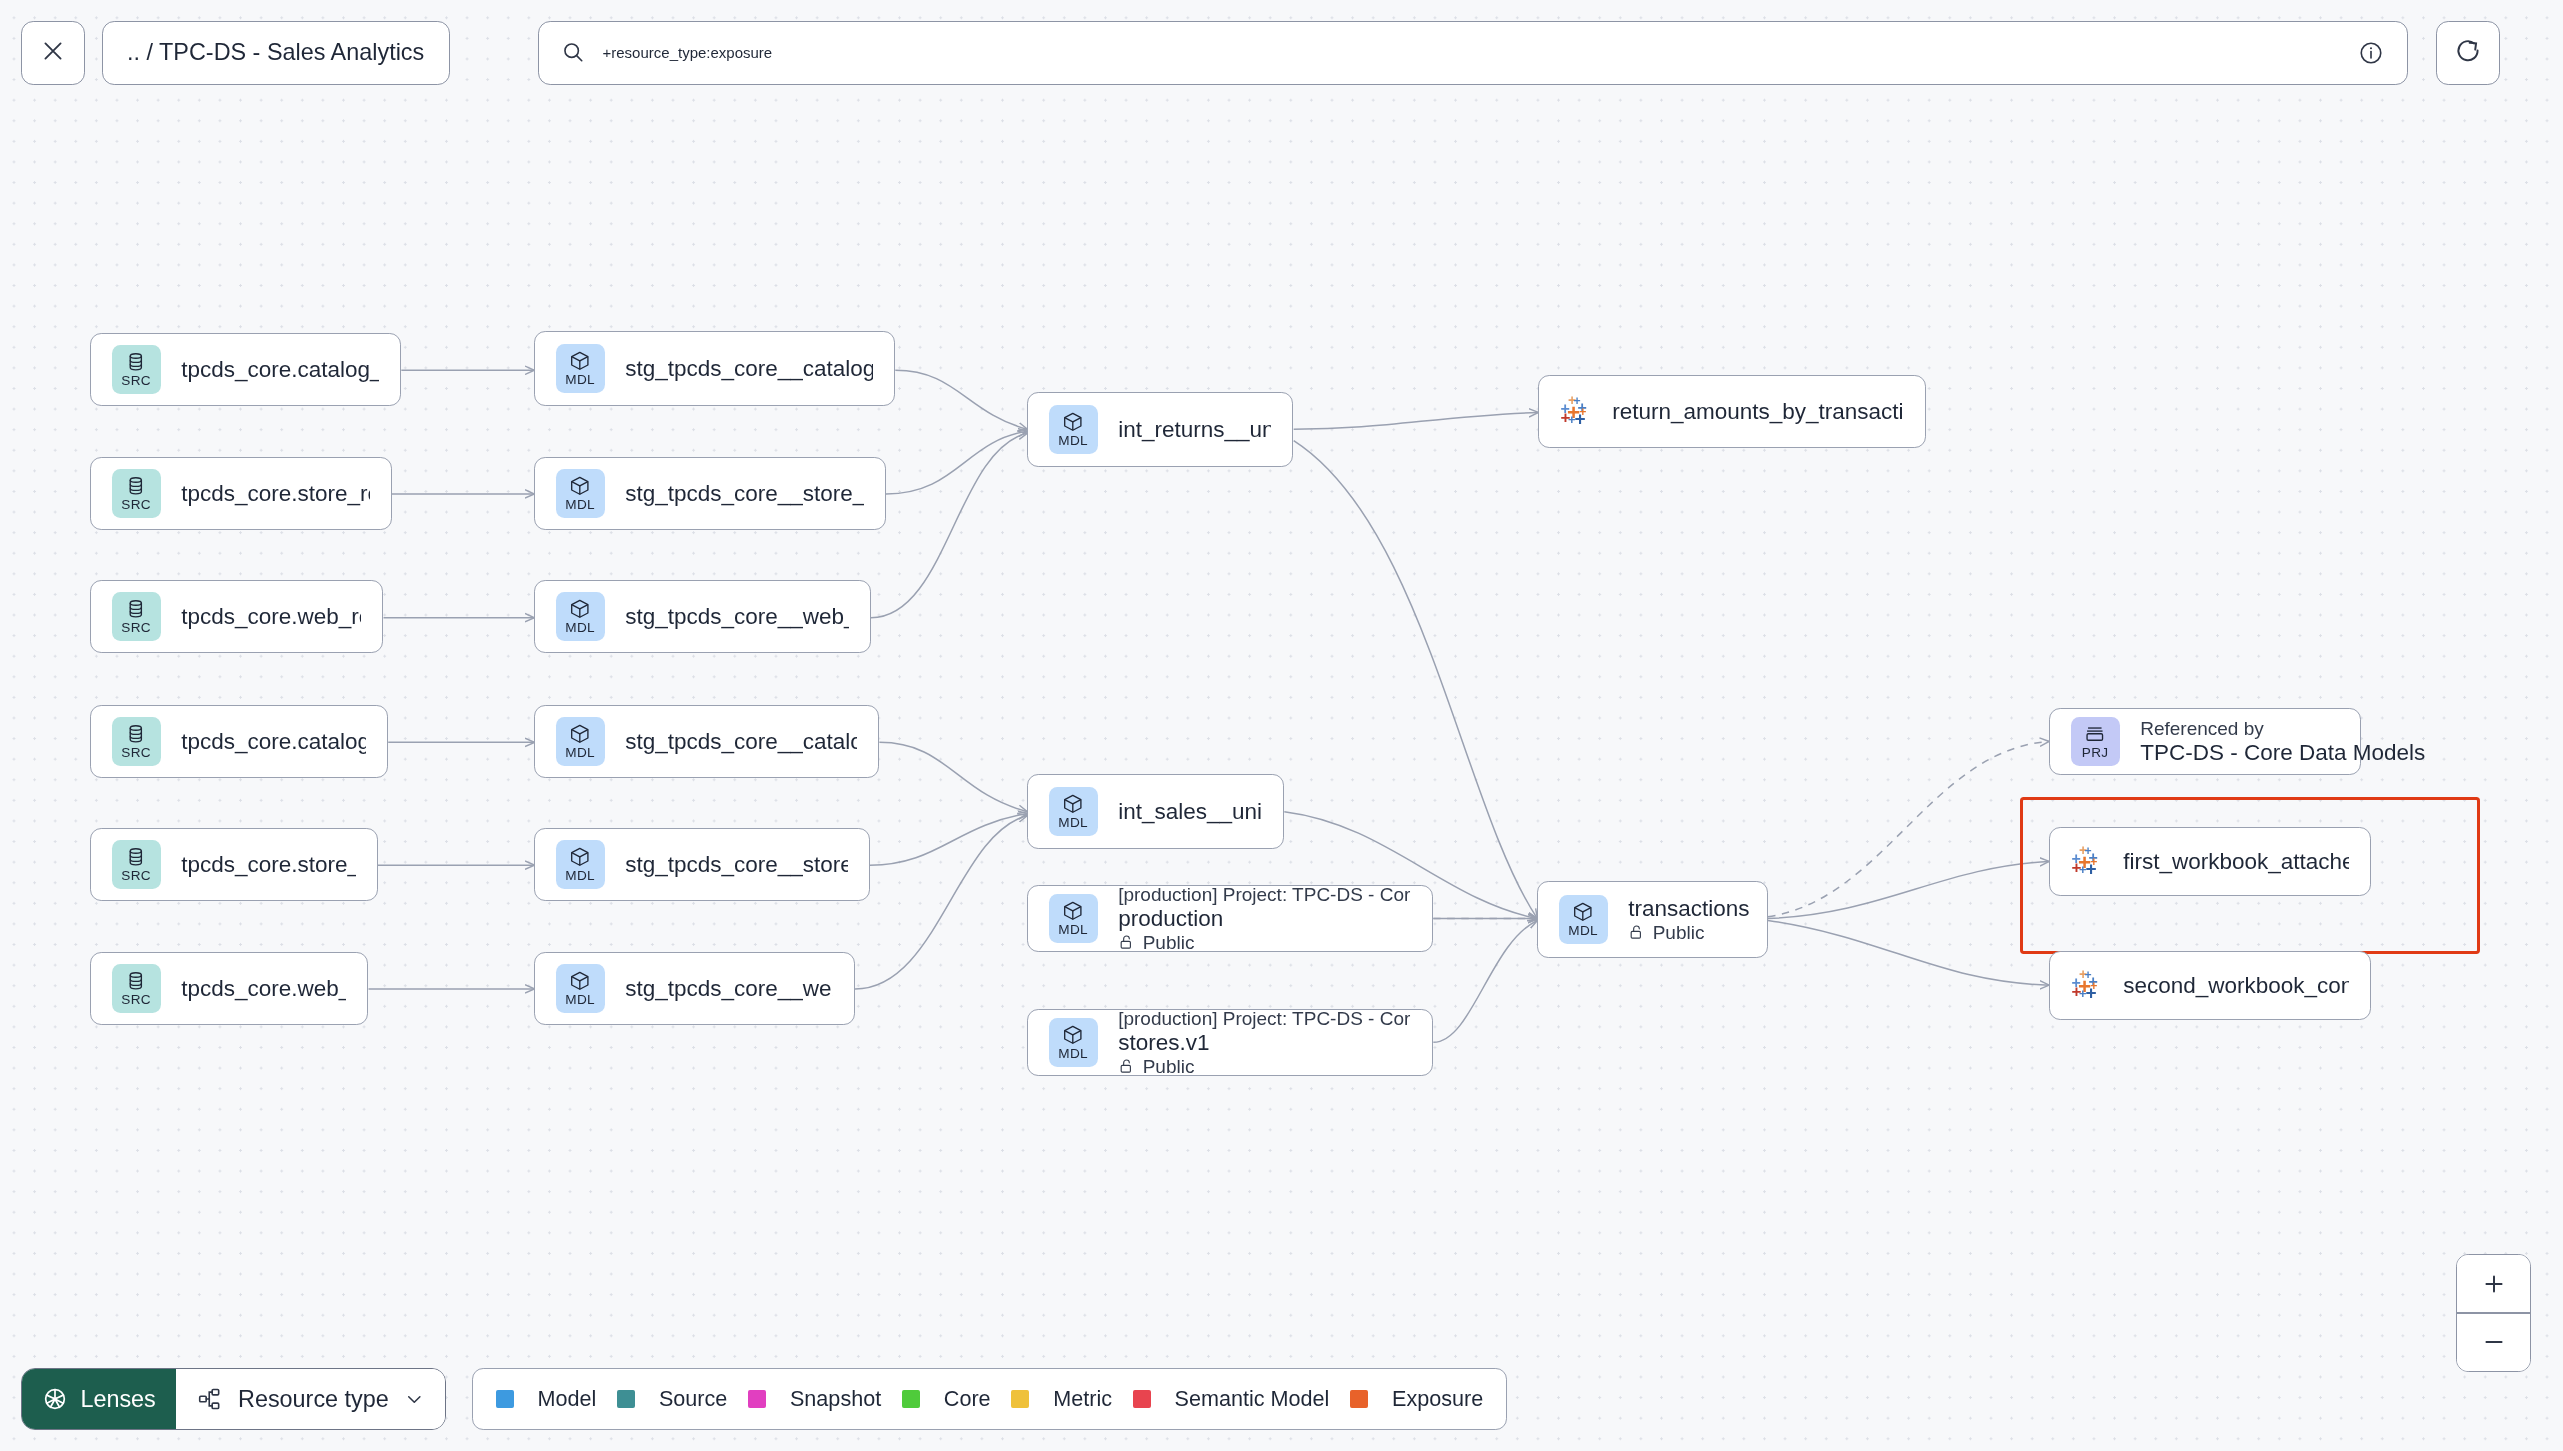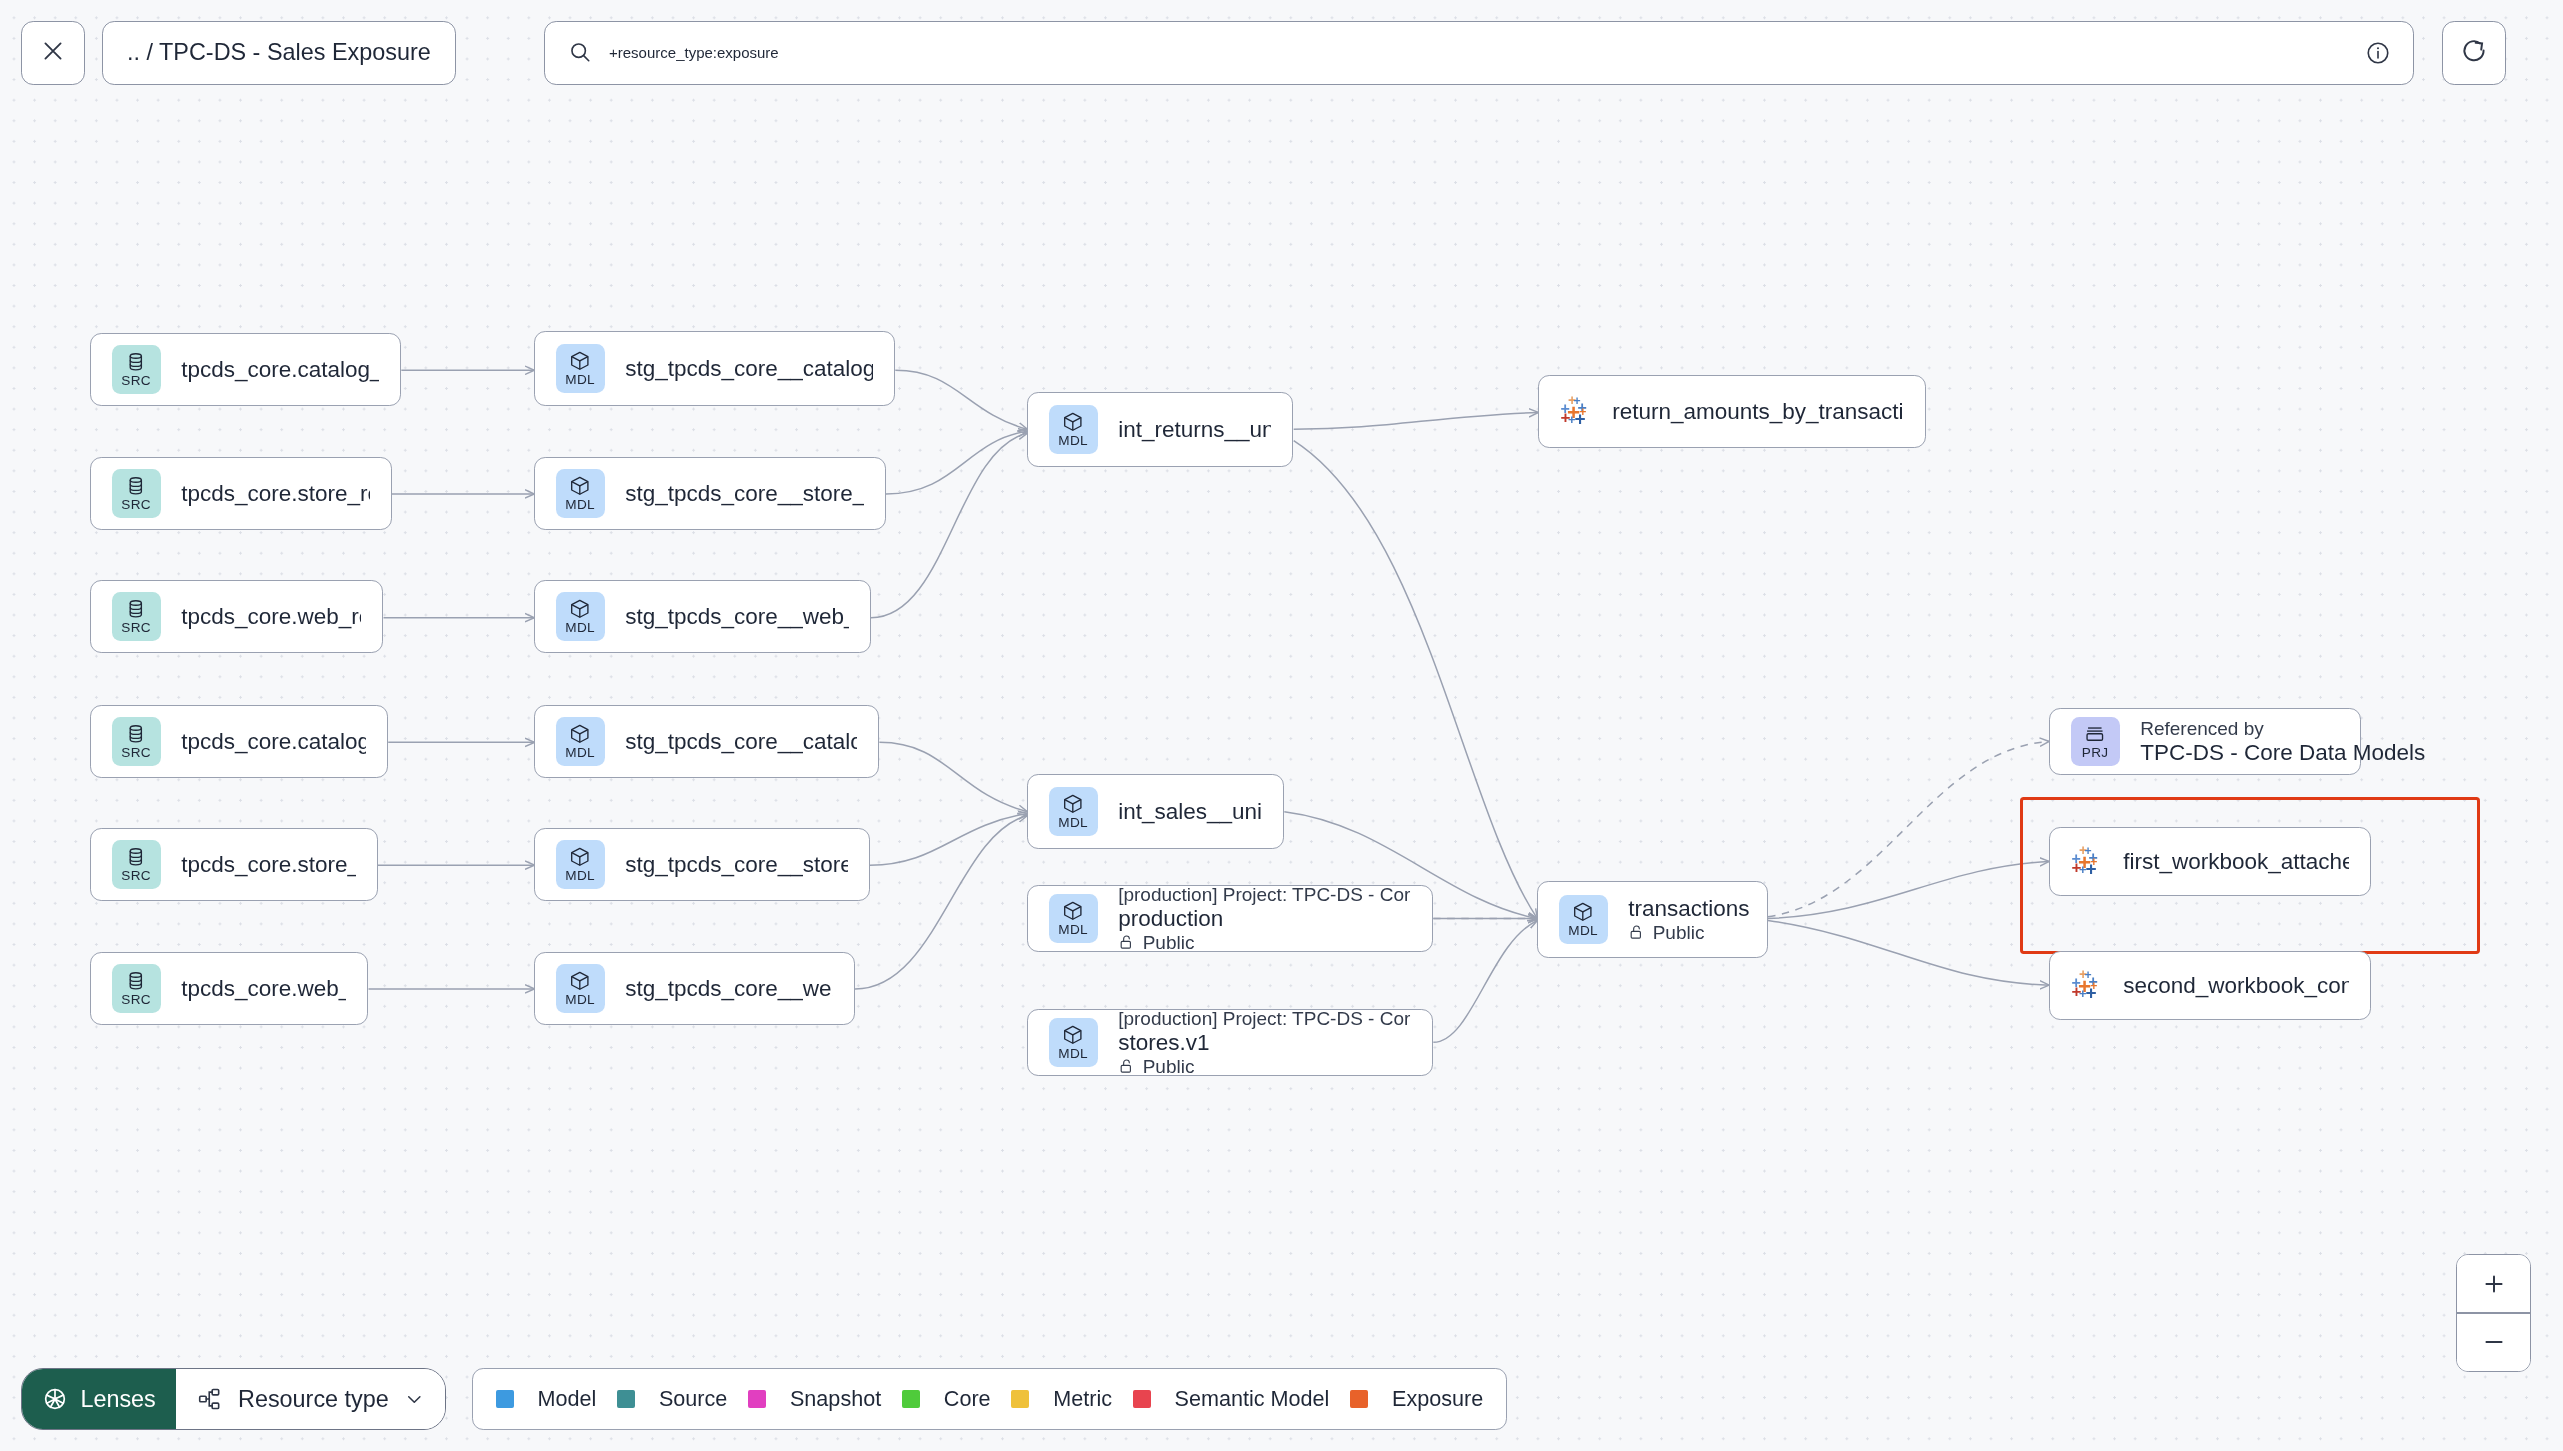--- a/index.html
+++ b/index.html
@@ -168,21 +168,21 @@
   .bottombar {
     position: absolute;
     left: 20.6px; bottom: 20.6px;
     display: flex; align-items: center;
     gap: 26px;
     z-index: 20;
   }
   .lensgroup {
     display: flex; align-items: stretch;
     height: 62px;
-    border-radius: 22px;
+    border-radius: 14px;
     overflow: hidden;
     border: 1.5px solid #6d7486;
   }
   .lenses {
     background: #1d5e4e;
     color: #ffffff;
     display: flex; align-items: center; gap: 12.2px;
     padding: 0 20.6px;
     font-size: 23.4px;
     cursor: pointer;
@@ -262,21 +262,21 @@
   <div class="header">
     <div class="hbtn close-btn">
       <span>
         <svg viewBox="0 0 24 24" fill="none" stroke="currentColor" stroke-width="1.7" stroke-linecap="round">
           <path d="M5 5 L19 19 M19 5 L5 19"></path>
         </svg>
       </span>
     </div>
 
     <div class="hbtn breadcrumb">
-      <span>.. / TPC-DS - Sales Exposure</span>
+      <span>.. / TPC-DS - Sales Analytics</span>
     </div>
 
     <div class="searchwrap">
       <div class="searchbox">
         <span class="search-icon">
           <svg viewBox="0 0 24 24" fill="none" stroke="#2f3646" stroke-width="1.6" stroke-linecap="round">
             <circle cx="10.5" cy="10.5" r="6.6"></circle>
               <path d="M15.4 15.4 L20.4 20.4"></path>
           </svg>
         </span>

